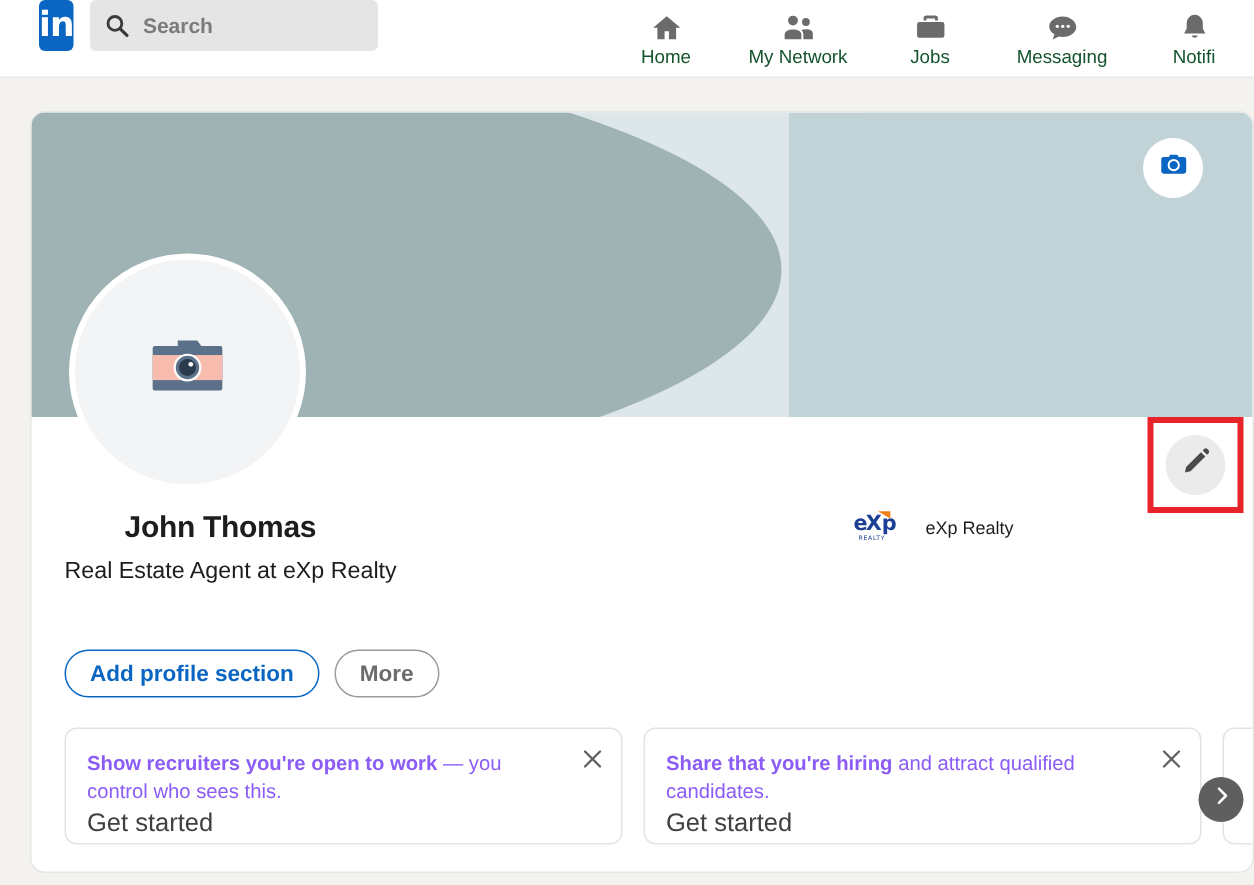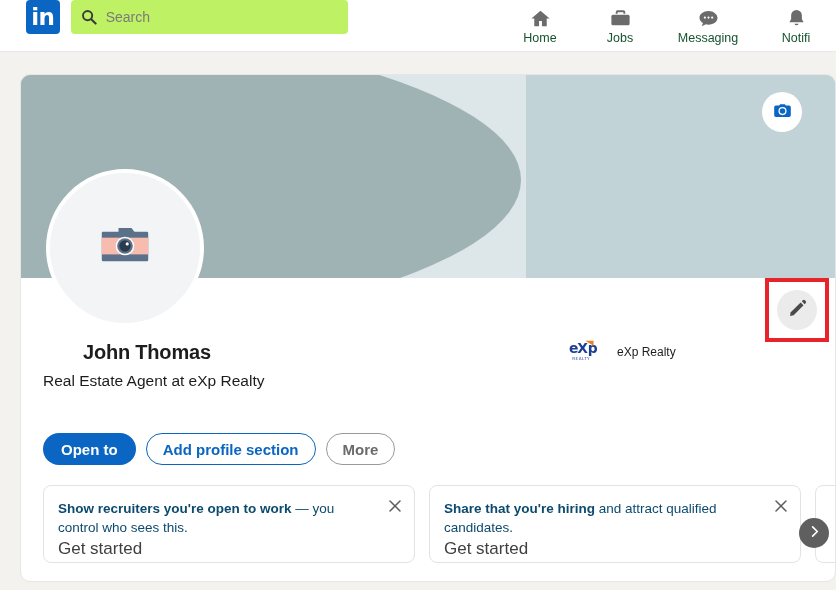--- a/index.html
+++ b/index.html
@@ -21,22 +21,22 @@
   .li-logo {
     width: 34px; height: 34px; margin-left: 26px;
     background: #0a66c2; border-radius: 4px;
     color: #fff; font-weight: bold; font-size: 23px;
     display: flex; align-items: center; justify-content: center;
     letter-spacing: -0.5px; line-height: 1;
     font-family: "DejaVu Sans", sans-serif;
   }
   .search-box {
     margin-left: 11px; width: 280px; height: 34px;
-    background: #bef264; border-radius: 4px;
-    display: flex; align-items: center; padding: 0 10px;
+    background: #e5e5e5; border-radius: 4px;
+    display: flex; align-items: center; padding: 0 10px; font-weight: bold;
   }
   .search-ico { width: 16px; height: 16px; flex: none; margin-right: 9px; }
   .search-text { color: #7b7b7b; font-size: 14px; }
 
   .nav-items { display: flex; align-items: flex-start; margin-left: 152px; height: 52px; }
   .nav-item {
     width: 80px; height: 52px;
     display: flex; flex-direction: column;
     align-items: center; justify-content: center;
     color: #14532d; gap: 1px;
@@ -115,21 +115,21 @@
   .btn-outline-gray { background: #fff; color: #6b6b6b; border: 1.5px solid #9a9a9a; padding: 12px 16px; }
 
   
   .promos { position: absolute; left: 22px; top: 410px; display: flex; gap: 14px; }
   .promo {
     width: 372px; height: 78px;
     background: #fff; border: 1px solid #e3e3e3; border-radius: 8px;
     padding: 13px 14px 0 14px; position: relative;
   }
   .promo.partial { width: 40px; }
-  .promo-text { font-size: 13.5px; color: #0c4a6e; line-height: 19px; width: 320px; }
+  .promo-text { font-size: 13.5px; color: #8b5cf6; line-height: 19px; width: 320px; }
   .promo-text b { font-weight: bold; }
   .promo-link { font-size: 17px; color: #404040; font-weight: normal; margin-top: 2px; display: inline-block; }
   .promo-close { position: absolute; right: 11px; top: 12px; width: 16px; height: 16px; }
 
   .carousel-next {
     position: absolute; left: 778px; top: 443px;
     width: 30px; height: 30px; border-radius: 50%;
     background: #5f5f5f;
     display: flex; align-items: center; justify-content: center;
     z-index: 7;
@@ -155,20 +155,31 @@
 
     <div class="nav-item">
       <span class="nav-ico">
         <svg viewBox="0 0 24 24" width="23" height="23" fill="#6b6b6b">
           <path d="M12 4 2.5 12h3v8h5v-5.5h3V20h5v-8h3z"></path>
         </svg>
       </span>
       <span class="nav-label">Home</span>
     </div>
 
+    <div class="nav-item wide">
+      <span class="nav-ico">
+        <svg viewBox="0 0 24 24" width="23" height="23" fill="#6b6b6b">
+          <circle cx="8" cy="7" r="3.4"></circle>
+            <circle cx="17" cy="8" r="2.7"></circle>
+          <path d="M2.2 20v-3.2c0-2.2 2.6-3.5 5.8-3.5s5.8 1.3 5.8 3.5V20z"></path>
+          <path d="M15.2 20v-3.4c0-1.4-.6-2.4-1.5-3.1.9-.3 2-.4 3.3-.4 2.6 0 4.8 1 4.8 2.9V20z"></path>
+        </svg>
+      </span>
+      <span class="nav-label">My Network</span>
+    </div>
 
     <div class="nav-item">
       <span class="nav-ico">
         <svg viewBox="0 0 24 24" width="23" height="23" fill="#6b6b6b">
           <path d="M9 3.5h6a2 2 0 0 1 2 2V7h-2V5.5H9V7H7V5.5a2 2 0 0 1 2-2z"></path>
           <rect x="2.5" y="8" width="19" height="11" rx="1.6"></rect>
         </svg>
       </span>
       <span class="nav-label">Jobs</span>
     </div>
@@ -252,21 +263,20 @@
         <text x="10" y="17" font-family="DejaVu Sans, sans-serif" font-size="17" font-weight="bold" fill="#1b3f94">X</text>
         <text x="23" y="17" font-family="DejaVu Sans, sans-serif" font-size="17" font-weight="bold" fill="#1b3f94">p</text>
         <path d="M20 2 L30 2 L30 8 Z" fill="#ef7f1a"></path>
         <text x="4" y="25" font-family="DejaVu Sans, sans-serif" font-size="5" fill="#1b3f94" letter-spacing="0.6">REALTY</text>
       </svg>
     </span>
     <span class="exp-word">eXp Realty</span>
   </div>
 
   <div class="actions">
-    <div class="btn btn-primary">Open to</div>
     <div class="btn btn-outline-blue">Add profile section</div>
     <div class="btn btn-outline-gray">More</div>
   </div>
 
   <div class="promos">
 
     <div class="promo">
       <div class="promo-text">
         <b>Show recruiters you're open to work</b><span> — you control who sees this.</span>
       </div>

